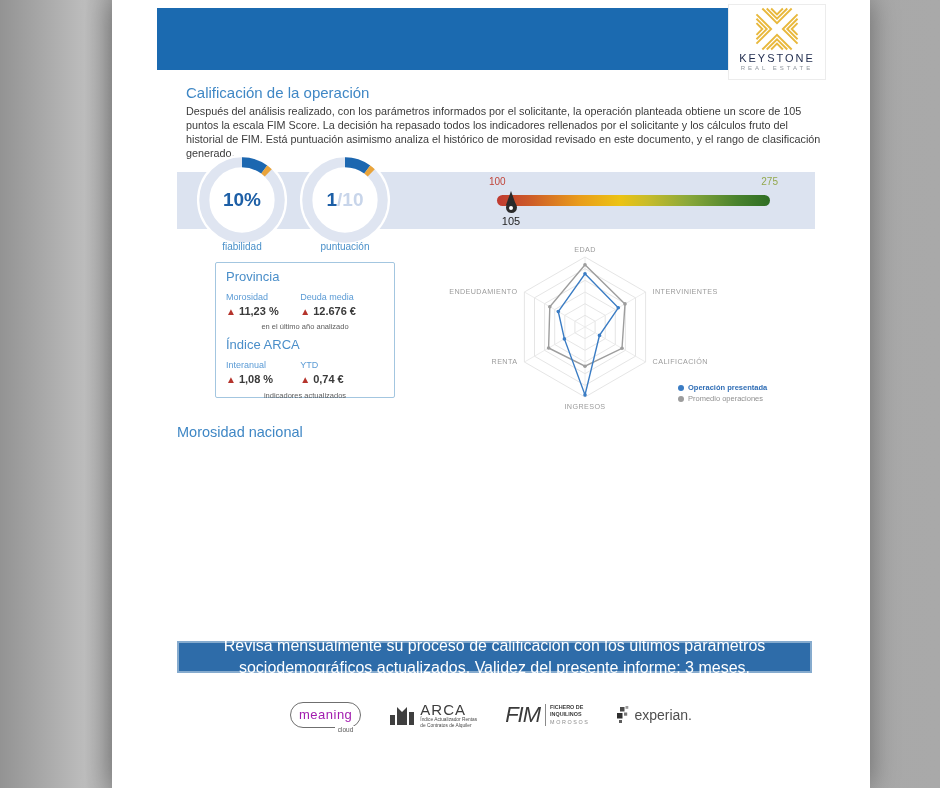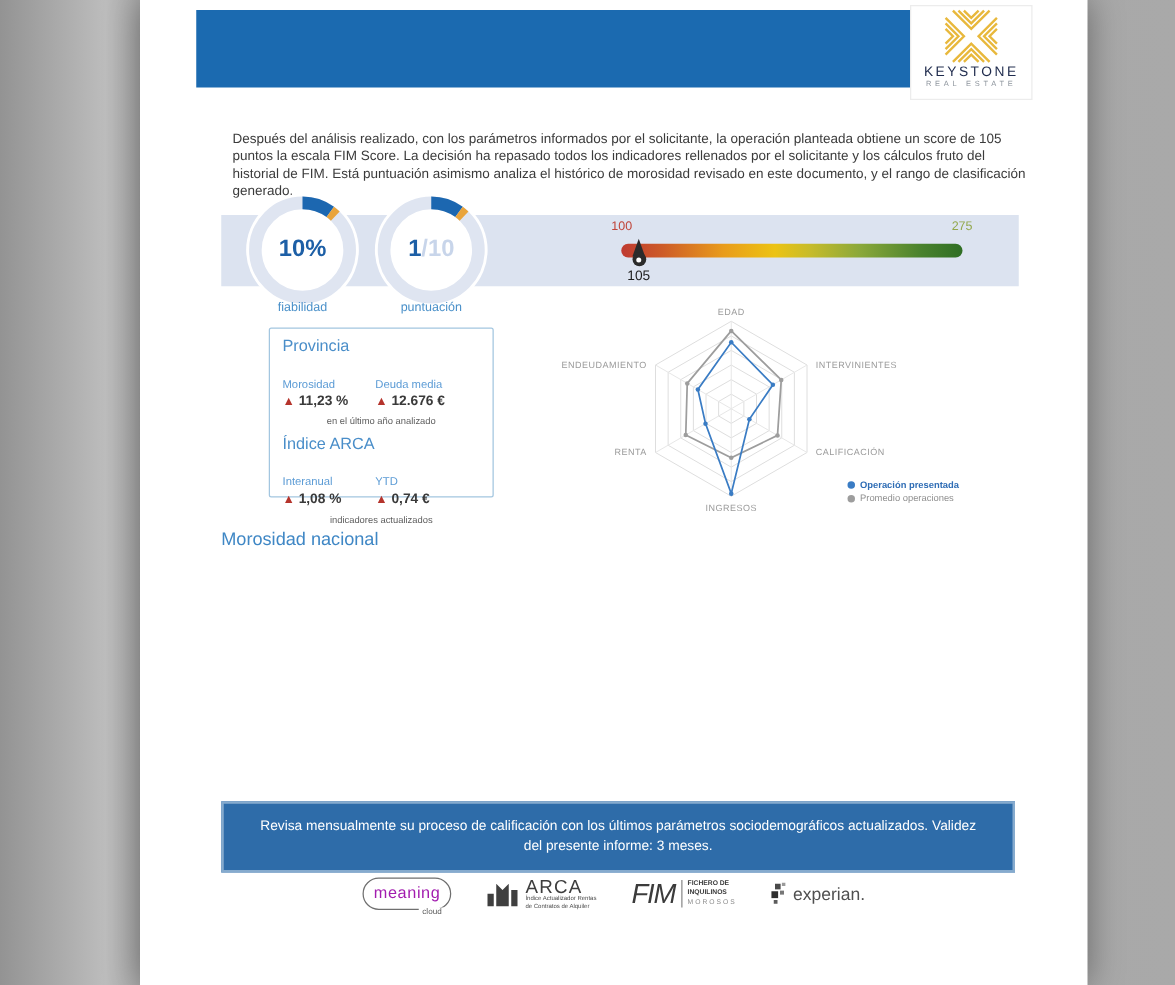--- a/index.html
+++ b/index.html
@@ -42,43 +42,43 @@
     background:linear-gradient(90deg,#bf3a31 0%,#cd5b28 12%,#e99c1b 30%,#ecc313 45%,#c8bc2a 55%,#8aa83a 70%,#49822d 88%,#2f6e24 100%);}
   .pin{position:absolute;left:393px;top:191px;width:12px;}
   .pin-tri{width:0;height:0;margin:0 auto;border-left:5px solid transparent;border-right:5px solid transparent;border-bottom:14px solid #2b2b2b;}
   .pin-head{width:11px;height:11px;border-radius:50%;background:#2b2b2b;margin:-3px auto 0;position:relative;}
   .pin-head::after{content:'';position:absolute;left:3.5px;top:3.5px;width:4px;height:4px;border-radius:50%;background:#fff;}
   .scale-marker{position:absolute;left:380px;top:215px;width:38px;text-align:center;font-size:11px;color:#1e1e1e;}
 
   
   .card{position:absolute;left:103px;top:262px;width:180px;height:136px;border:1px solid #a3c6e0;border-radius:2px;background:#fff;padding:6px 10px 3px;}
   .card-title{font-size:13px;color:#4a8ec9;}
-  .metrics-row{display:flex;margin-top:18px;}
+  .metrics-row{display:flex;margin-top:8px;}
   .metric{width:47%;} .metric+.metric{width:53%;}
   .metric-label{font-size:9px;color:#5b9bd5;}
   .metric-value{font-size:11px;font-weight:600;color:#3a3a3a;margin-top:3px;}
   .tri{color:#b5342c;font-size:10px;margin-right:3px;}
   .card-note{font-size:7.5px;color:#5d5d5d;text-align:center;margin-top:5px;}
   .card-title2{font-size:13px;color:#4a8ec9;margin-top:6px;}
   .card-note2{font-size:7.5px;color:#5d5d5d;text-align:center;margin-top:6px;}
 
   
   .radar-wrap{position:absolute;left:328px;top:243px;width:345px;height:172px;}
   .radar-wrap svg{width:345px;height:172px;display:block;}
   .legend{position:absolute;left:238px;top:140px;}
   .legend-item{display:flex;align-items:center;margin-bottom:2px;text-align:right;}
   .legend-dot{width:6px;height:6px;border-radius:50%;margin-right:4px;flex:0 0 auto;}
   .legend-item .legend-label{font-size:7.5px;color:#909090;}
   .legend-item.first .legend-label{color:#2f6db5;font-weight:bold;}
 
   .section2-title{position:absolute;left:65px;top:424px;font-size:14.5px;color:#3f87c5;}
 
   
-  .footer-banner{position:absolute;left:65px;top:641px;width:635px;height:57px;background:#2e6ca9;border:2px solid #86abce;
-    color:#fff;font-size:11px;line-height:1.4;text-align:center;display:flex;align-items:center;justify-content:center;padding:0 28px;}
+  .footer-banner{position:absolute;left:65px;top:641px;width:635px;height:32px;background:#2e6ca9;border:2px solid #86abce;
+    color:#fff;font-size:16px;line-height:1.4;text-align:center;display:flex;align-items:center;justify-content:center;padding:0 28px;}
 
   
   .logos-row{position:absolute;left:0;top:697px;width:100%;height:36px;display:flex;align-items:center;justify-content:center;gap:28px;}
   .logo{display:flex;align-items:center;}
   .cloud-box{position:relative;border:1.5px solid #6f6f6f;border-radius:13px;padding:2px 8px 4px;}
   .cloud-main{font-size:13px;color:#a21caf;letter-spacing:.5px;}
   .cloud-sub{position:absolute;right:4px;bottom:-6px;font-size:6.5px;color:#585858;background:#fff;padding:0 3px;}
   .arca-text{margin-left:5px;}
   .arca-name{font-size:15px;font-weight:400;color:#3d3d3d;letter-spacing:1px;line-height:1;}
   .arca-tag{font-size:4.8px;color:#4a4a4a;line-height:1.25;}
@@ -109,20 +109,21 @@
           <path d="M2,22 L10,30 L2,38"></path>
         <path d="M58,10 L38,30 L58,50"></path>
           <path d="M58,16 L44,30 L58,44"></path>
           <path d="M58,22 L50,30 L58,38"></path>
       </g>
     </svg>
     <div class="brand-name">KEYSTONE</div>
     <div class="brand-tagline">REAL ESTATE</div>
   </div>
 
+  <div class="section-title">Calificación de la operación</div>
   <div class="intro">Después del análisis realizado, con los parámetros informados por el solicitante, la operación planteada obtiene un score de 105 puntos la escala FIM Score. La decisión ha repasado todos los indicadores rellenados por el solicitante y los cálculos fruto del historial de FIM. Está puntuación asimismo analiza el histórico de morosidad revisado en este documento, y el rango de clasificación generado.</div>
 
   <div class="strip"></div>
 
   <div class="gauge g1">
     <svg class="gauge-ring" viewBox="0 0 100 100">
         <circle cx="50" cy="50" r="49" fill="#ffffff"></circle>
         <circle cx="50" cy="50" r="41" fill="none" stroke="#dfe5f1" stroke-width="11"></circle>
         <circle cx="50" cy="50" r="41" fill="none" stroke="#1c67b0" stroke-width="11" stroke-dasharray="25.8 257.6" transform="rotate(-90 50 50)"></circle>
         <circle cx="50" cy="50" r="41" fill="none" stroke="#e9a43b" stroke-width="11" stroke-dasharray="5.7 257.6" stroke-dashoffset="-25.8" transform="rotate(-90 50 50)"></circle>

